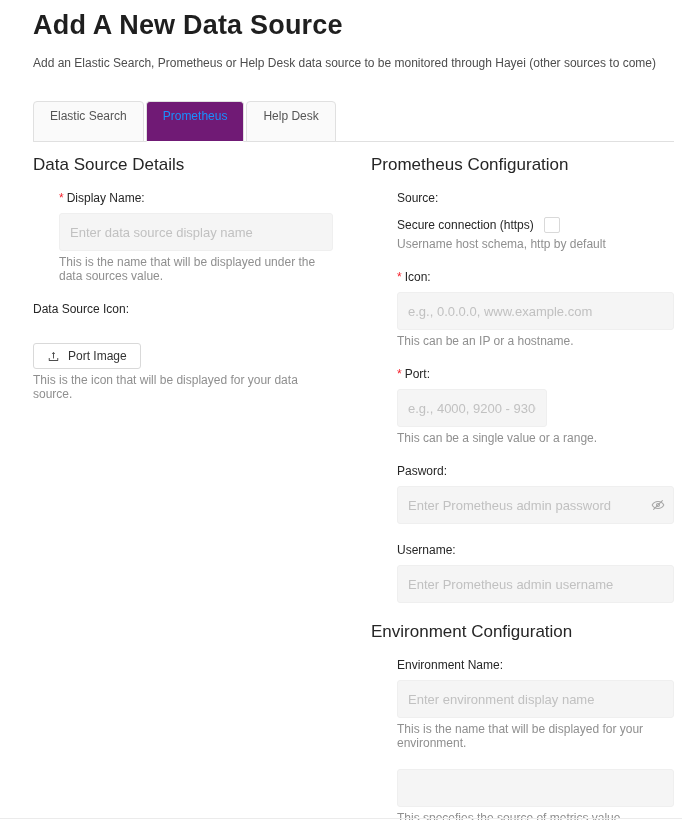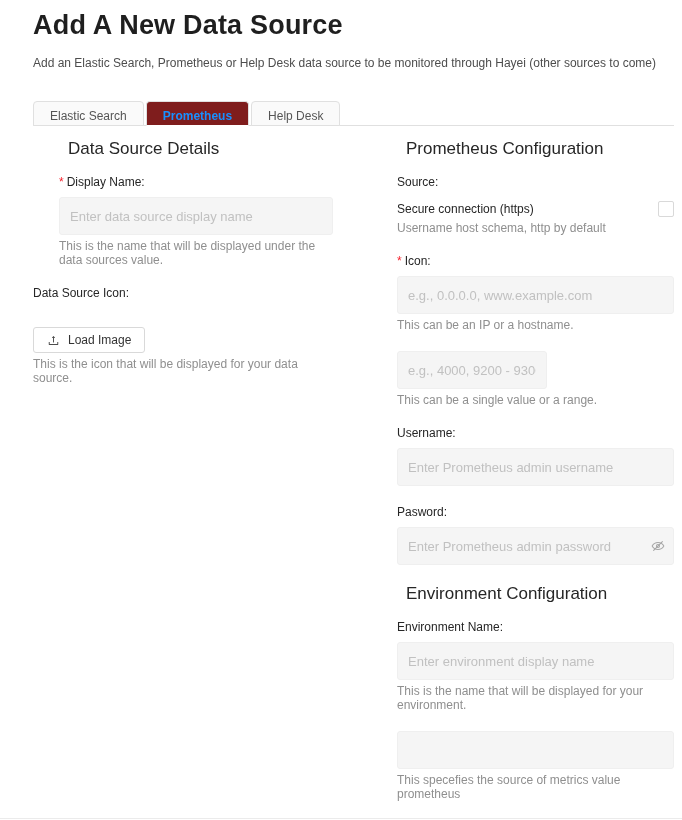--- a/index.html
+++ b/index.html
@@ -11,32 +11,32 @@
   }
   .page { padding: 10px 8px 0 33px; }
 
   
   .page-title { font-size: 27px; font-weight: 700; color: #1f1f1f; letter-spacing: 0.2px; }
   .page-subtitle { margin-top: 15px; font-size: 12px; color: #4d4d4d; }
 
   
   .tabbar { display: flex; gap: 2px; margin-top: 31px; border-bottom: 1px solid #e0e0e0; }
   .tab {
-    padding: 7px 16px 2px; font-size: 12px; color: #555;
+    padding: 7px 16px 18px; font-size: 12px; color: #555;
     background: #fafafa; border: 1px solid #e0e0e0; border-radius: 4px 4px 0 0;
     margin-bottom: -1px; cursor: pointer; line-height: 14px;
   }
-  .tab.active { background: #7f1d1d; color: #1890ff; border-bottom-color: #ffffff; font-weight: bold; }
+  .tab.active { background: #701a75; color: #1890ff; border-bottom-color: #ffffff; }
 
   
   .columns { display: flex; gap: 38px; margin-top: 13px; }
   .col-left { width: 300px; flex: 0 0 300px; }
   .col-right { width: 303px; flex: 0 0 303px; }
 
-  .section-heading { font-size: 17px; font-weight: 500; color: #262626; margin-bottom: 16px; margin-left: 35px; }
+  .section-heading { font-size: 17px; font-weight: 500; color: #262626; margin-bottom: 16px; }
   .section-heading.env { margin-top: 15px; }
 
   .field { margin-bottom: 19px; margin-left: 26px; }
   .field-label { font-size: 12px; color: #262626; margin-bottom: 8px; }
   .req { color: #f5222d; margin-right: 3px; }
   .help { font-size: 12px; color: #8f8f8f; margin-top: 4px; }
 
   .text-input {
     width: 100%; height: 38px; background: #f5f5f5;
     border: 1px solid #efefef; border-radius: 3px;
@@ -47,21 +47,21 @@
   .text-input.short { width: 150px; }
 
   .input-wrap { position: relative; }
   .input-wrap .text-input { padding-right: 30px; }
   .eye-btn {
     position: absolute; right: 9px; top: 50%; transform: translateY(-50%);
     width: 14px; height: 14px; display: flex; align-items: center; cursor: pointer;
   }
 
   
-  .check-row { display: flex; align-items: center; font-size: 12px; color: #262626; margin-top: 12px; justify-content: space-between; }
+  .check-row { display: flex; align-items: center; font-size: 12px; color: #262626; margin-top: 12px; }
   .checkbox {
     width: 16px; height: 16px; border: 1px solid #d9d9d9; border-radius: 2px;
     background: #fff; margin-left: 10px; display: inline-block; cursor: pointer;
   }
   .radio-row { display: flex; align-items: center; gap: 2px; margin-top: 2px; }
   .radio-opt { display: flex; align-items: center; font-size: 12px; color: #262626; cursor: pointer; }
   .radio-circle {
     width: 14px; height: 14px; border: 1px solid #cfcfcf; border-radius: 50%;
     background: #fff; margin-right: 8px; display: inline-block;
   }
@@ -106,21 +106,21 @@
       </div>
 
       <div class="field-label icon-label">Data Source Icon:</div>
 
       <button class="load-btn">
         <span>
           <svg width="13" height="13" viewBox="0 0 1024 1024" fill="#4d4d4d">
             <path d="M400 317.7h73.9V656c0 4.4 3.6 8 8 8h60c4.4 0 8-3.6 8-8V317.7H624c6.7 0 10.4-7.7 6.3-12.9L518.3 163a8 8 0 0 0-12.6 0l-112 141.7c-4.1 5.3-.4 13 6.3 13zM878 626h-60c-4.4 0-8 3.6-8 8v154H214V634c0-4.4-3.6-8-8-8h-60c-4.4 0-8 3.6-8 8v198c0 17.7 14.3 32 32 32h684c17.7 0 32-14.3 32-32V634c0-4.4-3.6-8-8-8z"></path>
           </svg>
         </span>
-        <span>Load Image</span>
+        <span>Port Image</span>
       </button>
       <div class="help">This is the icon that will be displayed for your data source.</div>
     </div>
 
     <div class="col-right">
       <h2 class="section-heading">Prometheus Configuration</h2>
 
       <div class="field">
         <div class="field-label">Source:</div>
         <div class="check-row">
@@ -132,43 +132,46 @@
 
       <div class="field">
         <div class="field-label">
           <span class="req">*</span><span>Icon:</span>
         </div>
         <input class="text-input" type="text" placeholder="e.g., 0.0.0.0, www.example.com" style="">
         <div class="help">This can be an IP or a hostname.</div>
       </div>
 
       <div class="field">
+        <div class="field-label">
+          <span class="req">*</span><span>Port:</span>
+        </div>
         <input class="text-input short" type="text" placeholder="e.g., 4000, 9200 - 9300" style="">
         <div class="help">This can be a single value or a range.</div>
-      </div>
-
-      <div class="field">
-        <div class="field-label">Username:</div>
-        <input class="text-input" type="text" placeholder="Enter Prometheus admin username" style="">
       </div>
 
       <div class="field">
         <div class="field-label">Pasword:</div>
         <div class="input-wrap">
           <input class="text-input" type="text" placeholder="Enter Prometheus admin password" style="">
           <span class="eye-btn">
             <svg width="14" height="14" viewBox="0 0 24 24" fill="none" stroke="#a6a6a6" stroke-width="1.8" stroke-linecap="round" stroke-linejoin="round">
               <path d="M2 12s3.5-6 10-6 10 6 10 6-3.5 6-10 6-10-6-10-6z"></path>
               <circle cx="12" cy="12" r="2.6"></circle>
               <line x1="4.5" y1="19.5" x2="19.5" y2="4.5"></line>
             </svg>
           </span>
         </div>
       </div>
 
+      <div class="field">
+        <div class="field-label">Username:</div>
+        <input class="text-input" type="text" placeholder="Enter Prometheus admin username" style="">
+      </div>
+
       <h2 class="section-heading env">Environment Configuration</h2>
 
       <div class="field">
         <div class="field-label">Environment Name:</div>
         <input class="text-input" type="text" placeholder="Enter environment display name" style="">
         <div class="help">This is the name that will be displayed for your environment.</div>
       </div>
 
       <div class="field">
         <input class="text-input" type="text" placeholder="" style="">

